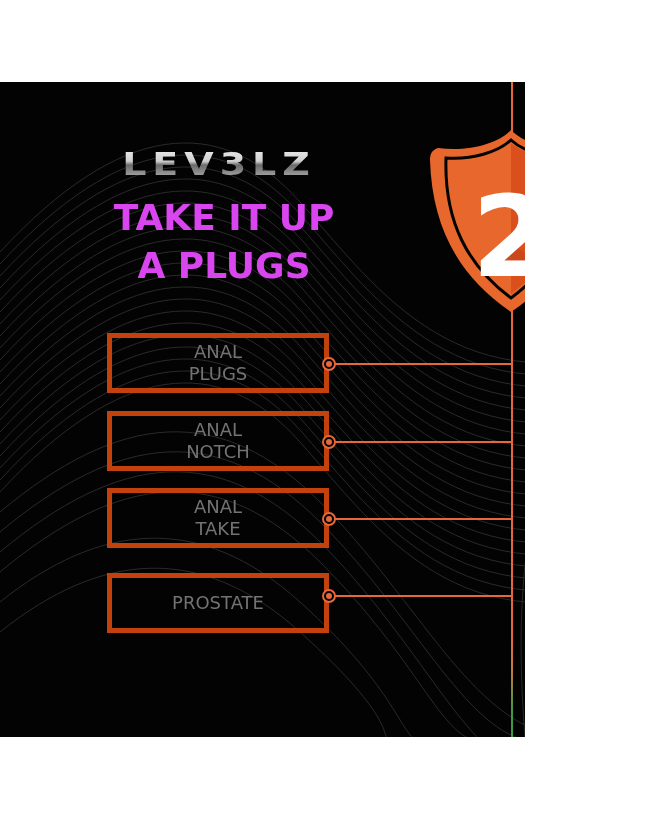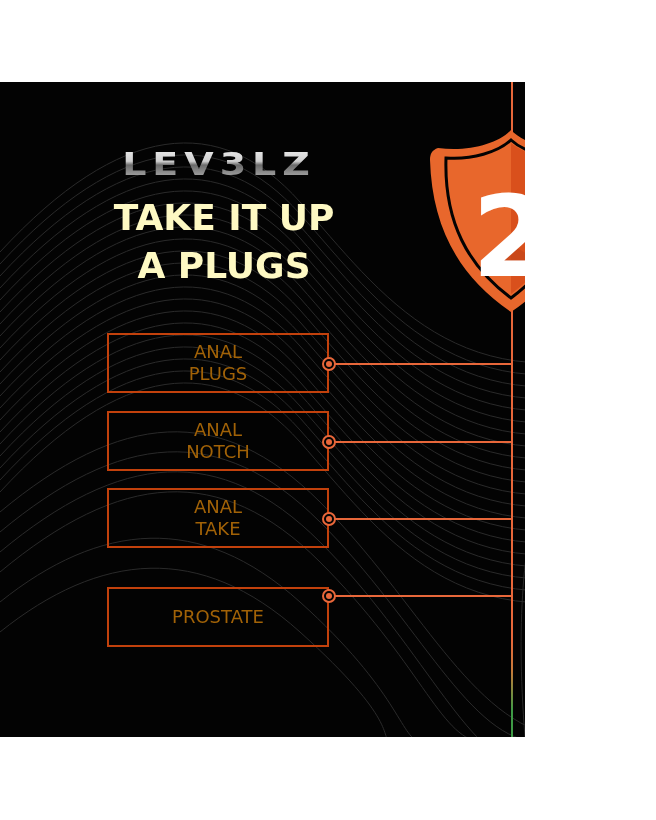--- a/index.html
+++ b/index.html
@@ -1,23 +1,23 @@
 <!DOCTYPE html>
 <html><head>
 <meta charset="utf-8">
 <style>
   html,body{margin:0;padding:0;background:#ffffff;}
   body{width:656px;height:820px;position:relative;overflow:hidden;font-family:"DejaVu Sans","Liberation Sans",sans-serif;}
   .panel{position:absolute;left:0;top:82px;width:525px;height:655px;background:#030303;overflow:hidden;}
   .waves{position:absolute;left:0;top:0;width:656px;height:655px;}
   .vline{position:absolute;left:511px;top:0;width:2px;height:655px;background:linear-gradient(to bottom,#e8673a 0%,#e8673a 85%,#c47a3a 90%,#3e9a45 96%,#3e9a45 100%);}
   .logo{position:absolute;left:92px;top:62px;width:255px;height:40px;}
-  .headline{position:absolute;left:94px;top:112px;width:260px;text-align:center;color:#fef9c3;font-family:"DejaVu Sans","Liberation Sans",sans-serif;font-weight:bold;font-size:36px;line-height:48px;letter-spacing:0px;}
+  .headline{position:absolute;left:94px;top:112px;width:260px;text-align:center;color:#d946ef;font-family:"DejaVu Sans","Liberation Sans",sans-serif;font-weight:bold;font-size:36px;line-height:48px;letter-spacing:0px;}
   .shield{position:absolute;left:428px;top:44px;width:166px;height:190px;}
-  .item{position:absolute;left:107px;width:222px;height:60px;border:2px solid #c2410c;box-sizing:border-box;display:flex;align-items:center;justify-content:center;text-align:center;color:#a16207;font-family:"DejaVu Sans","Liberation Sans",sans-serif;font-size:18px;line-height:22px;}
+  .item{position:absolute;left:107px;width:222px;height:60px;border:5px solid #c2410c;box-sizing:border-box;display:flex;align-items:center;justify-content:center;text-align:center;color:#737373;font-family:"DejaVu Sans","Liberation Sans",sans-serif;font-size:18px;line-height:22px;}
   .hline{position:absolute;left:331px;width:181px;height:2px;background:#e8673a;}
   .node{position:absolute;left:322px;width:14px;height:14px;border-radius:50%;border:2px solid #e8673a;background:#030303;box-sizing:border-box;display:flex;align-items:center;justify-content:center;}
   .node .dot{width:6px;height:6px;border-radius:50%;background:#e8673a;}
 </style>
 </head>
 <body>
 
 <div class="panel">
 
   <svg class="waves" viewBox="0 0 656 655" preserveAspectRatio="none">
@@ -111,21 +111,21 @@
     <div>
       <div>ANAL</div>
       <div>TAKE</div>
     </div>
   </div>
   <div class="hline" style="top:436px;"></div>
   <div class="node" style="top:430px;">
       <div class="dot"></div>
     </div>
 
-  <div class="item" style="top:505px;">
+  <div class="item" style="top:491px;">
     <div>
       <div>PROSTATE</div>
     </div>
   </div>
   <div class="hline" style="top:513px;"></div>
   <div class="node" style="top:507px;">
       <div class="dot"></div>
     </div>
 
 </div>

